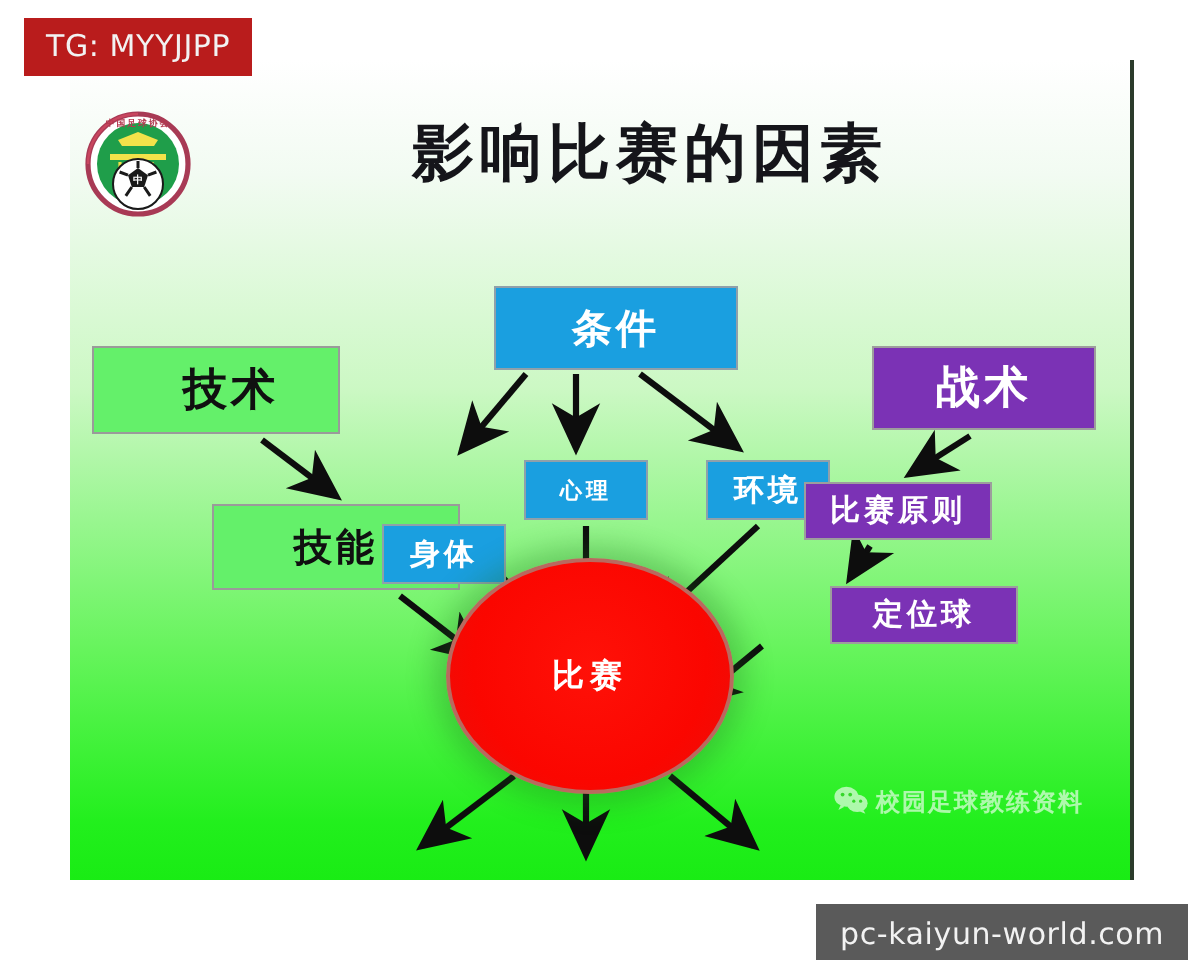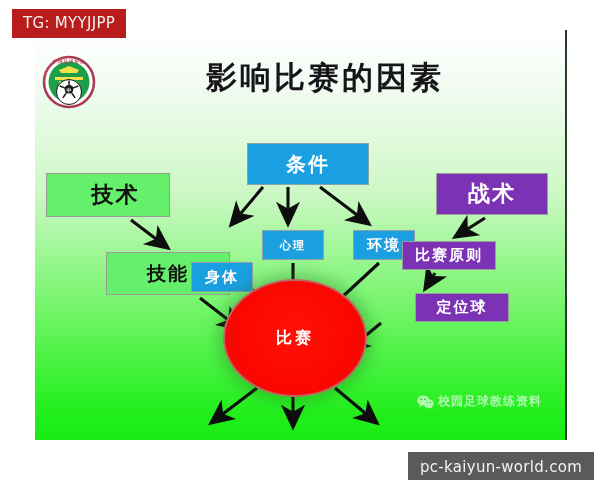--- a/index.html
+++ b/index.html
@@ -69,21 +69,21 @@
     box-shadow:0 0 14px 6px rgba(30,110,30,.30);
     display:flex;align-items:center;justify-content:center;
   }
   #ellipse-label{
     color:#ffffff;font-size:16px;font-weight:700;letter-spacing:3px;
   }
 
   
   #watermark{
     position:absolute;left:382px;top:363px;
-    display:flex;align-items:center;gap:4px;
+    display:flex;align-items:flex-start;gap:4px;
     opacity:.62;
     font-family:Liberation Serif, serif;
   }
   #watermark-label{font-size:12px;color:#ffffff;font-weight:700;letter-spacing:1px;white-space:nowrap;}
 
   
   #tg-tag{
     position:absolute;left:12px;top:9px;
     background:#b91c1c;color:#f2f2f2;
     font-size:15px;padding:5px 11px 6px 11px;

